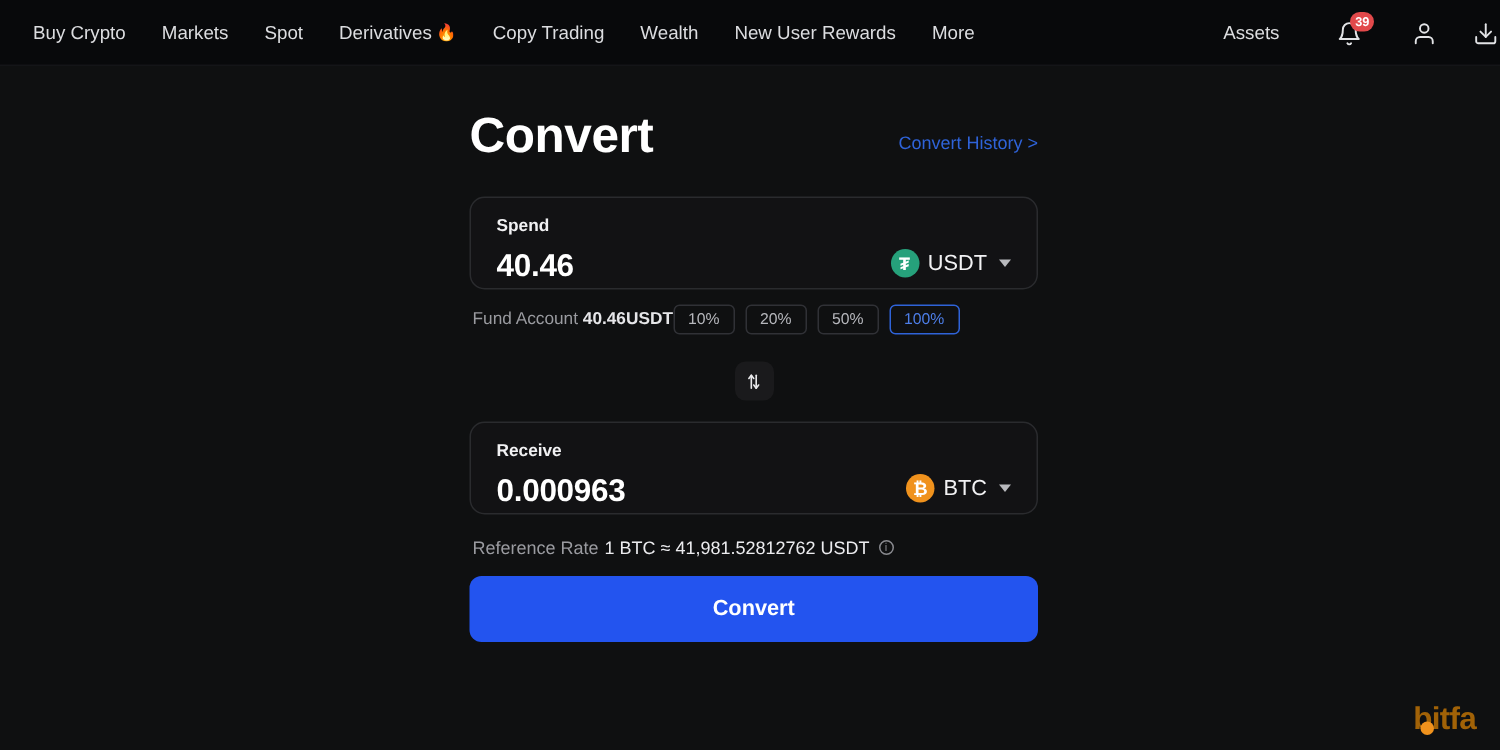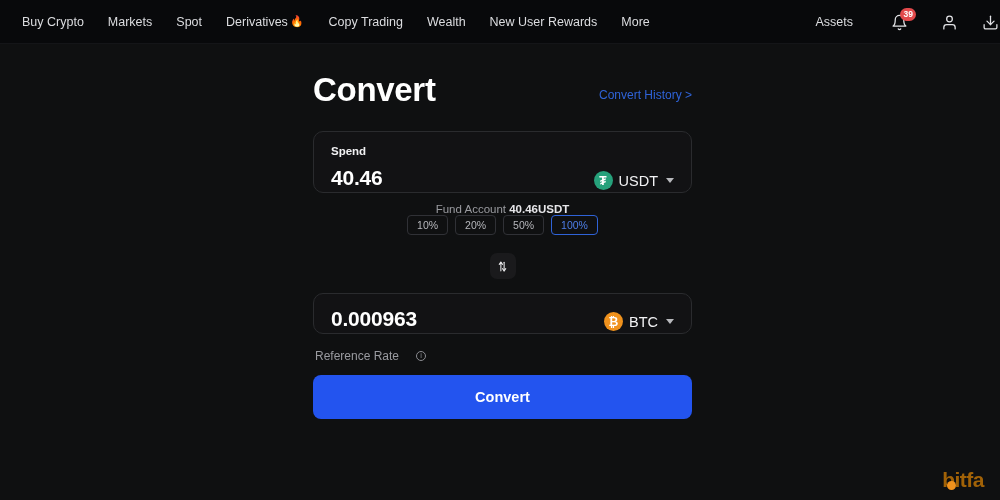--- a/index.html
+++ b/index.html
@@ -97,21 +97,21 @@
     padding:13px 17px 2px 17px;
     position:relative;
   }
   .card-label{
     color:#f1f1f3;
     font-size:11.5px;
     font-weight:bold;
     margin-bottom:9px;
   }
   .card-bottom{
-    display:flex; align-items:flex-end; justify-content:space-between;
+    display:flex; align-items:flex-start; justify-content:space-between;
   }
   .amount-value{
     color:#ffffff;
     font-size:21px;
     font-weight:bold;
     letter-spacing:-0.2px;
   }
   .coin-select{
     display:flex; align-items:center; gap:6px; cursor:pointer;
   }
@@ -127,24 +127,23 @@
   .caret{
     width:0;height:0;
     border-left:4.5px solid transparent;
     border-right:4.5px solid transparent;
     border-top:5px solid #b8b9bd;
     margin-left:2px;
   }
 
   
   .fund-row{
-    display:flex; align-items:center; justify-content:space-between;
+    display:flex; align-items:center; 
     margin-top:10px;
     padding:0 2px;
-    flex-direction:column;
   }
   .fund-text{ color:#9a9ba0; font-size:11.5px; }
   .fund-text b{ color:#e6e6e9; font-weight:bold; }
   .pct-group{ display:flex; gap:7px; }
   .pct-btn{
     border:1px solid #303136;
     border-radius:4px;
     color:#b6b7bc;
     font-size:10.5px;
     padding:3px 9px;
@@ -165,21 +164,21 @@
     border-radius:7px;
     display:flex; align-items:center; justify-content:center;
     cursor:pointer;
   }
 
   
   .rate-row{
     display:flex; align-items:center;
     margin-top:15px;
     padding-left:2px;
-    gap:15px;
+    gap:4px;
   }
   .rate-label{ color:#9a9ba0; font-size:12px; }
   .rate-value{ color:#ececef; font-size:12px; }
   .info-icon{
     width:10px;height:10px;border:1px solid #8a8b90;border-radius:50%;
     display:inline-flex;align-items:center;justify-content:center;
     font-size:7.5px;color:#8a8b90;line-height:1;margin-left:2px;cursor:pointer;
   }
 
   
@@ -314,32 +313,34 @@
         <svg width="13" height="13" viewBox="0 0 24 24" fill="none" stroke="#e8e8ea" stroke-width="2" stroke-linecap="round" stroke-linejoin="round">
           <polyline points="6 8 9 4 12 8"></polyline>
           <line x1="9" y1="4" x2="9" y2="20"></line>
           <polyline points="12 16 15 20 18 16"></polyline>
           <line x1="15" y1="20" x2="15" y2="4"></line>
         </svg>
       </div>
     </div>
 
     <div class="amount-card">
+      <div class="card-label">Receive</div>
       <div class="card-bottom">
         <div class="amount-value">0.000963</div>
         <div class="coin-select">
           <span class="coin-icon btc">₿</span>
           <span class="coin-name">BTC</span>
           <span class="caret"></span>
         </div>
       </div>
     </div>
 
     <div class="rate-row">
       <span class="rate-label">Reference Rate</span>
+      <span class="rate-value">1 BTC ≈ 41,981.52812762 USDT</span>
       <span class="info-icon">i</span>
     </div>
 
     <button class="convert-btn">Convert</button>
   </div>
 
   <div class="watermark">
     <span class="dot"></span>
     <span>bitfa</span>
   </div>

